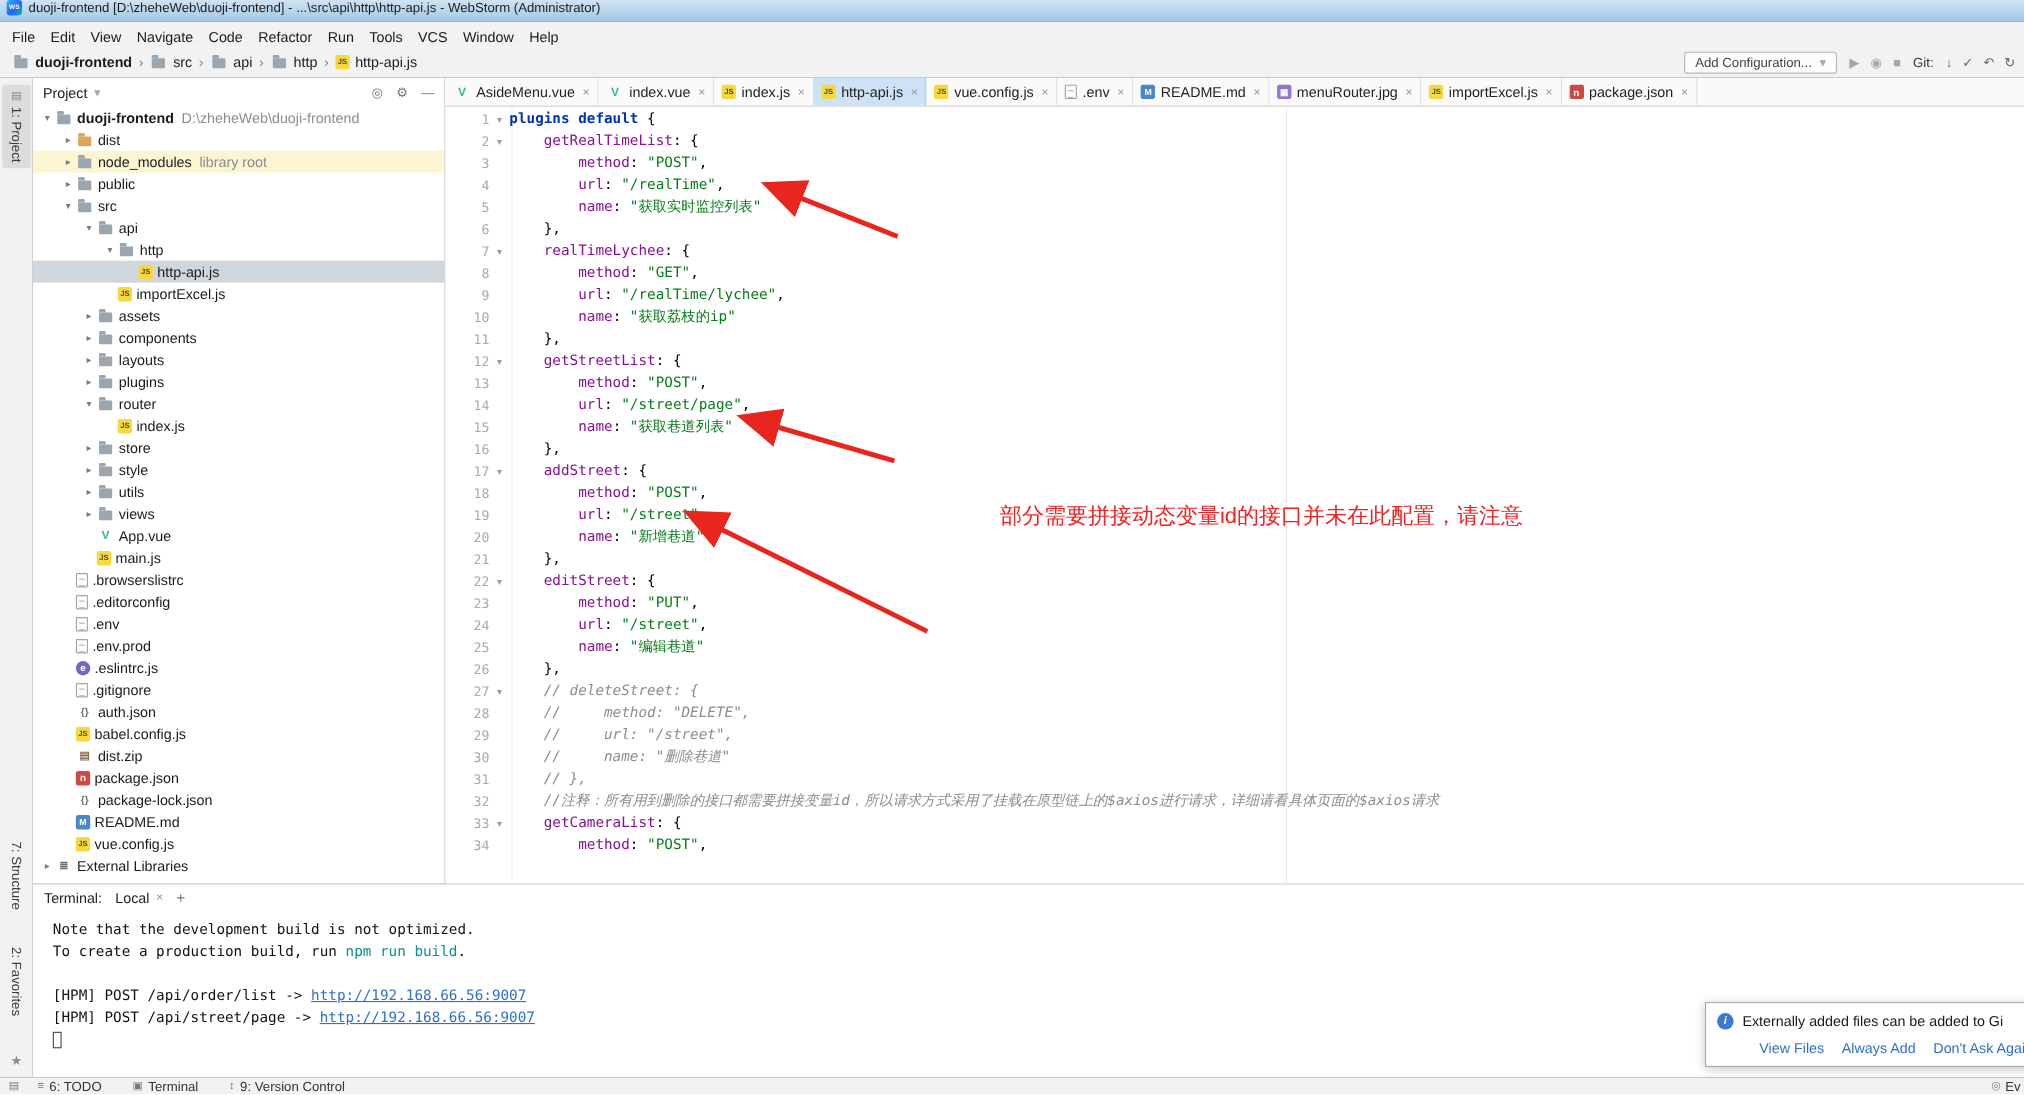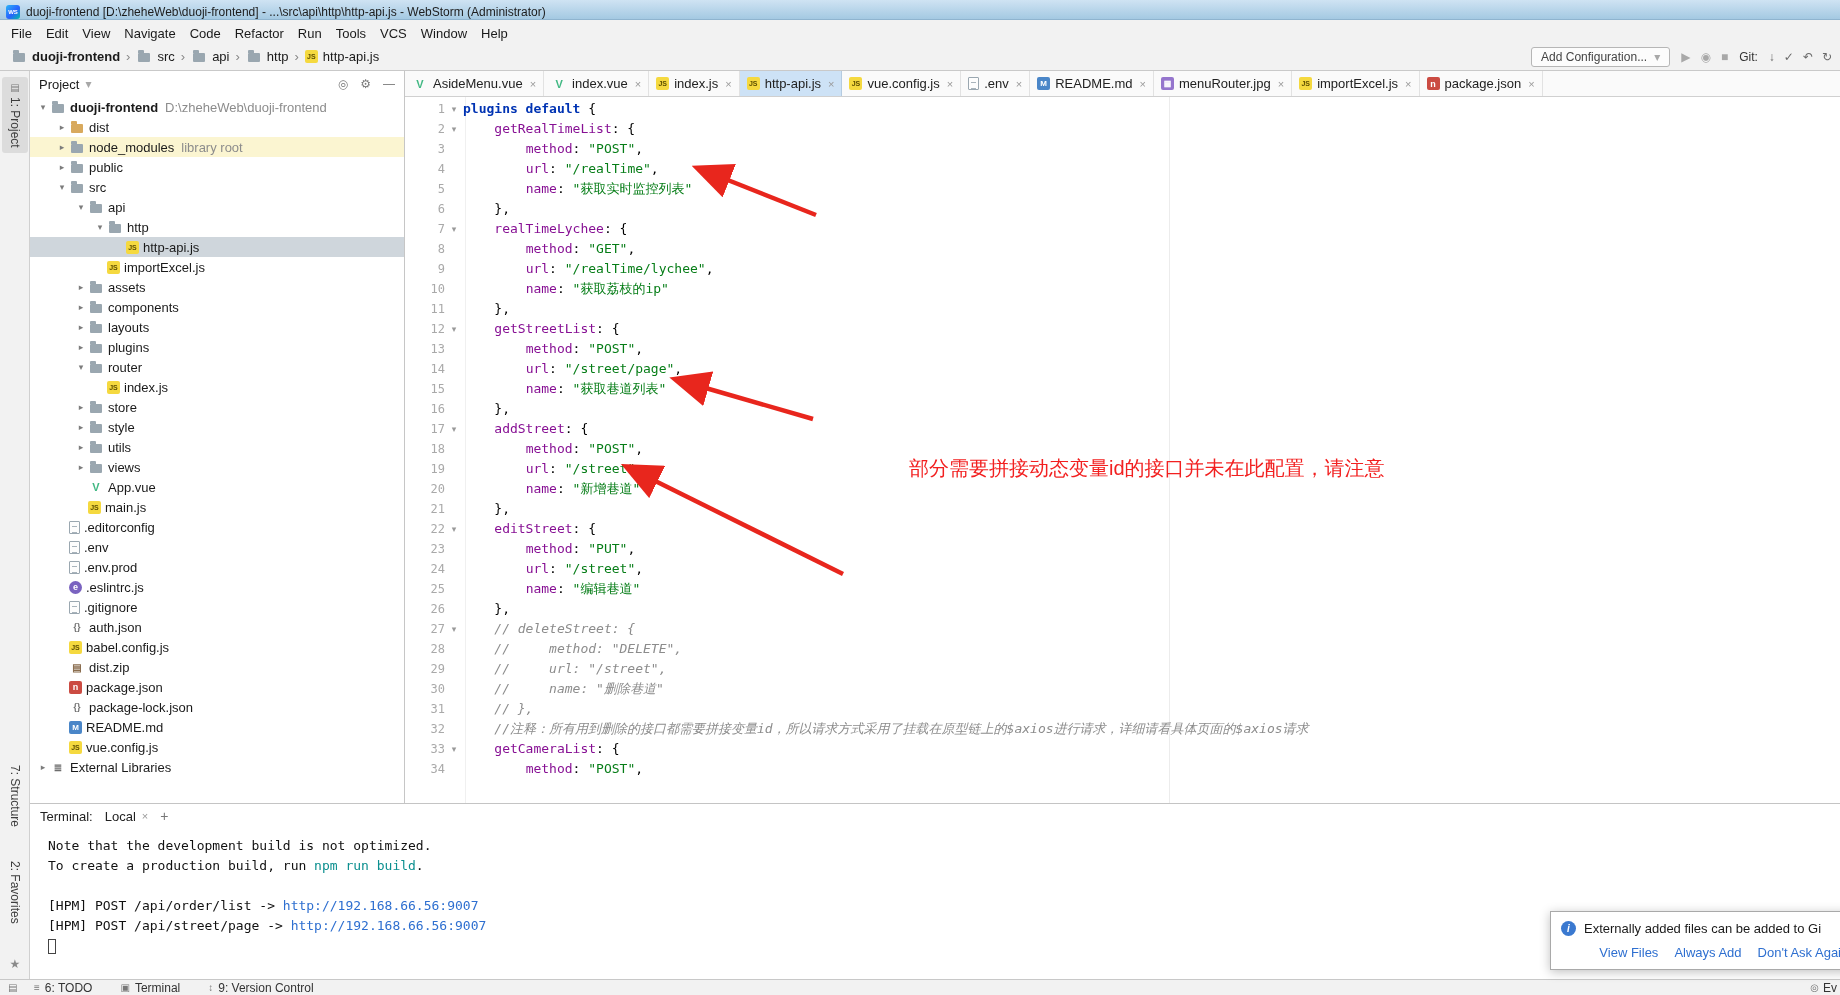--- a/index.html
+++ b/index.html
@@ -1,21 +1,21 @@
 <!DOCTYPE html>
 <html><head>
 <meta charset="utf-8">
 <title>WebStorm</title>
 <style>
   *{margin:0;padding:0;box-sizing:border-box}
   html,body{width:1840px;height:995px;overflow:hidden;background:#fff;
     font-family:"Liberation Sans","DejaVu Sans",sans-serif;font-size:13px;color:#1a1a1a}
 
   
-  .titlebar{height:20px;background:linear-gradient(#cfe3f3,#a4c9e2);display:flex;align-items:flex-end;
+  .titlebar{height:20px;background:linear-gradient(#cfe3f3,#a4c9e2);display:flex;align-items:flex-start;
     gap:6px;padding:0 6px;font-size:12px;color:#1c1c1c;border-bottom:1px solid #8fb4cf}
   .app-icon{width:14px;height:14px;border-radius:3px;flex:none;
     background:linear-gradient(135deg,#29b6f6,#2962ff 55%,#00bfa5);color:#fff;font-size:6px;font-weight:bold;
     display:flex;align-items:center;justify-content:center}
   .menubar{height:23px;background:#f2f2f2;display:flex;align-items:flex-end;padding:0 4px}
   .menu-item{padding:2px 7px;cursor:default}
   .toolbar{height:28px;background:#f2f2f2;border-bottom:1px solid #c9c9c9;display:flex;align-items:center;padding:0 8px}
   .breadcrumb{display:flex;align-items:center}
   .crumb{display:inline-flex;align-items:center;gap:5px;padding:2px 3px}
   .crumb-sep{color:#888;margin:0 3px}
@@ -95,21 +95,21 @@
 
   
   .terminal{height:176px;border-top:1px solid #c4c4c4;background:#fff;display:flex;flex-direction:column;flex:none}
   .term-header{height:24px;display:flex;align-items:center;gap:12px;padding:0 10px;font-size:13px;color:#222;flex:none}
   .term-tab{display:flex;align-items:center;gap:6px}
   .term-close{color:#9a9a9a;font-size:11px}
   .term-plus{color:#777;font-size:14px}
   .term-body{flex:1;padding:8px 0 0 18px;font-family:"DejaVu Sans Mono",monospace;font-size:13px;line-height:20px;color:#111}
   .term-line{height:20px;white-space:pre}
   .tk-cmd{color:#0b8f8f}
-  .tk-link{color:#2e6fd0;}
+  .tk-link{color:#2e6fd0;text-decoration:underline}
   .cursor{display:inline-block;width:8px;height:15px;border:1px solid #444;vertical-align:middle}
 
   
   .statusbar{height:16px;background:#f2f2f2;border-top:1px solid #c8c8c8;display:flex;align-items:center;
     gap:28px;padding:0 8px 0 34px;font-size:12px;color:#333;position:relative}
   .sb-item{display:flex;align-items:center;gap:5px}
   .sb-ic{color:#777;font-size:10px}
   .sb-corner{position:absolute;left:8px;color:#777;font-size:10px}
   .sb-right{position:absolute;right:3px;display:flex;align-items:center;gap:4px}
 
@@ -359,20 +359,25 @@
             </div>
             <div class="trow" style="padding-left: 44px;">
               <span class="chev"></span>
               <span class="ic ic-vue">V</span>
               <span class="tlabel">App.vue</span>
             </div>
             <div class="trow" style="padding-left: 44px;">
               <span class="chev"></span>
               <span class="ic ic-js">JS</span>
               <span class="tlabel">main.js</span>
+            </div>
+            <div class="trow" style="padding-left: 25px;">
+              <span class="chev"></span>
+              <span class="ic ic-txt"></span>
+              <span class="tlabel">.browserslistrc</span>
             </div>
             <div class="trow" style="padding-left: 25px;">
               <span class="chev"></span>
               <span class="ic ic-txt"></span>
               <span class="tlabel">.editorconfig</span>
             </div>
             <div class="trow" style="padding-left: 25px;">
               <span class="chev"></span>
               <span class="ic ic-txt"></span>
               <span class="tlabel">.env</span>

